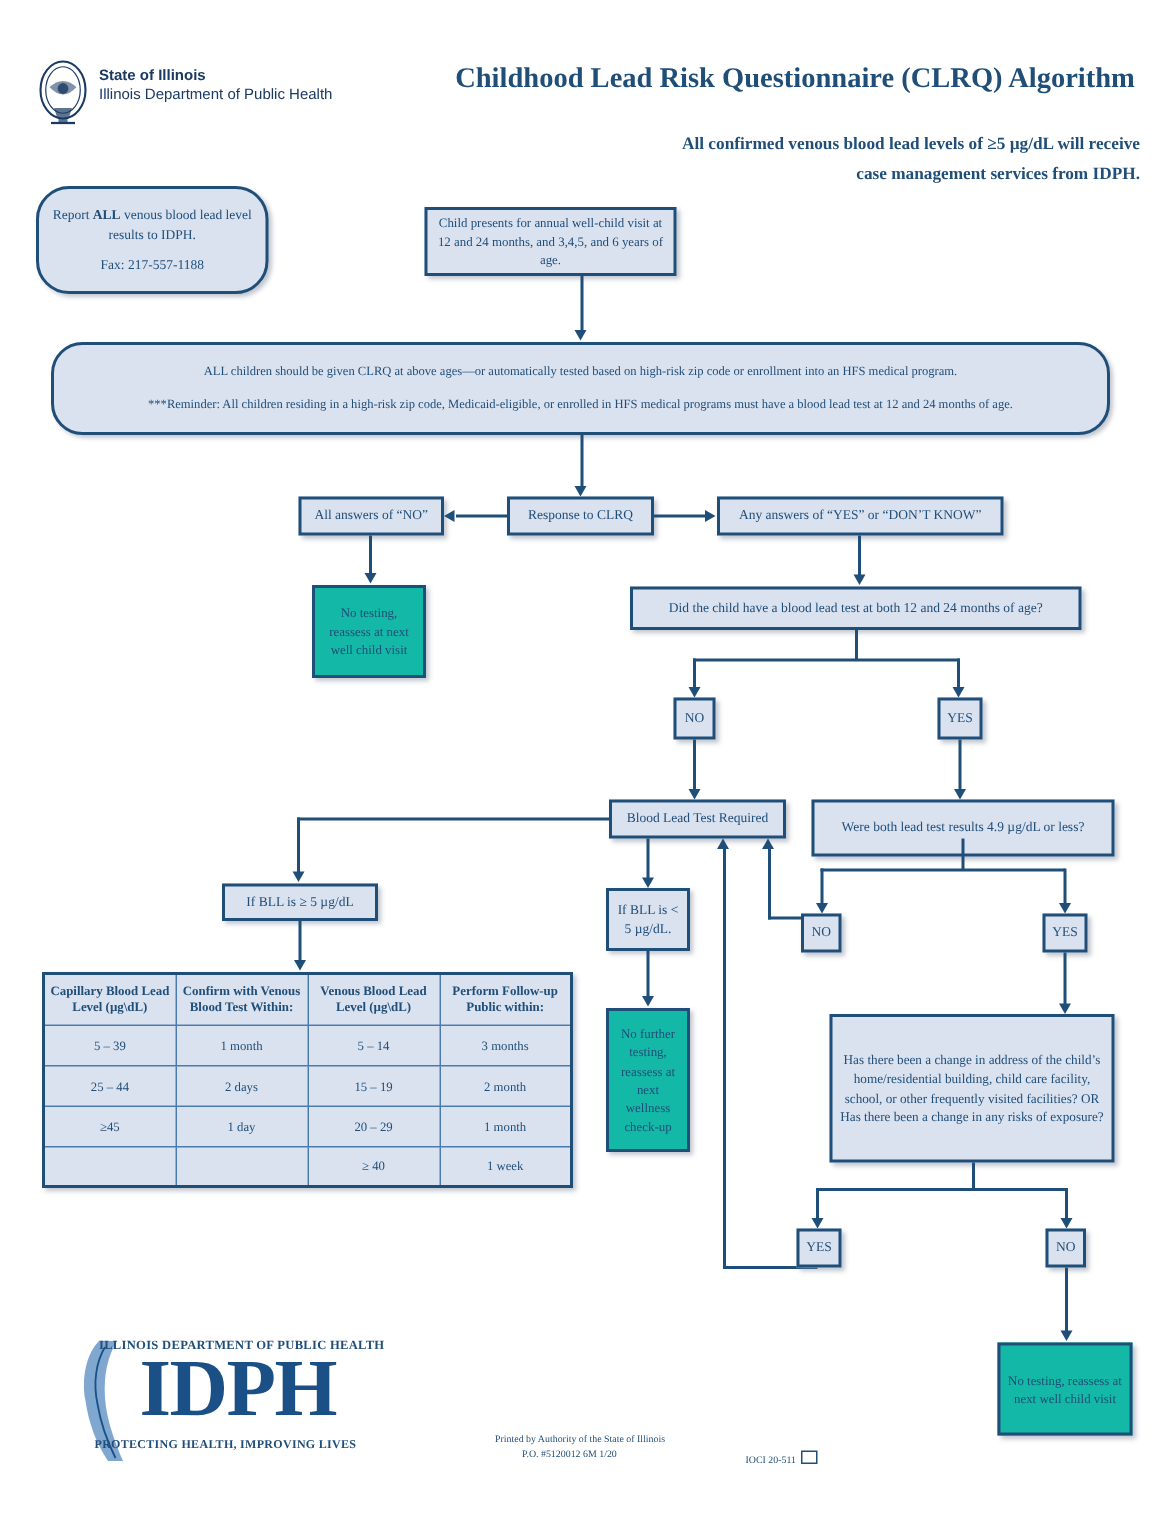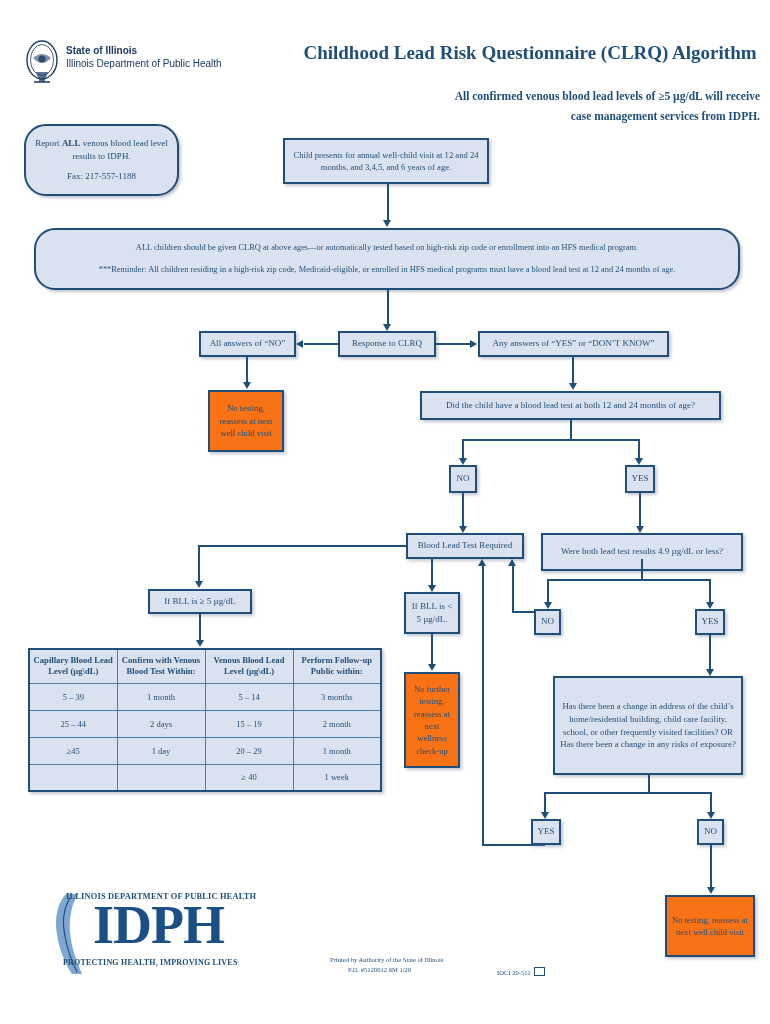--- a/index.html
+++ b/index.html
@@ -22,21 +22,21 @@
     color:#1f4e79;
     display:flex;
     align-items:center;
     justify-content:center;
     text-align:center;
     font-size:8.5px;
     line-height:1.45;
     padding:3px 5px;
     box-shadow:2px 2px 3px rgba(120,130,150,0.45);
   }
-  .node.cream { background:#f97316; }
+  .node.cream { background:#14b8a6; }
 
   
   .ln { position:absolute; background:#1f4e79; }
   .vl { width:2px; }
   .hl { height:2px; }
   .arrow-down, .arrow-up, .arrow-left, .arrow-right {
     position:absolute; width:0; height:0;
   }
   .arrow-down { border-left:4px solid transparent; border-right:4px solid transparent; border-top:7px solid #1f4e79; }
   .arrow-up   { border-left:4px solid transparent; border-right:4px solid transparent; border-bottom:7px solid #1f4e79; }
@@ -137,21 +137,21 @@
   <div class="main-title">Childhood Lead Risk Questionnaire (CLRQ) Algorithm</div>
   <div class="subtitle">All confirmed venous blood lead levels of ≥5 µg/dL will receive case management services from IDPH.</div>
 
   <div class="node" style="left:24px; top:124px; width:155px; height:72px; flex-direction:column; font-size:9px;border-radius:22px;">
     <div style="margin-bottom:7px;">
       Report <b>ALL</b> venous blood lead level results to IDPH.
     </div>
     <div>Fax: 217-557-1188</div>
   </div>
 
-  <div class="node" style="left:283px; top:138px; width:206px; height:46px; font-size:8.6px;">Child presents for annual well-child visit at 12 and 24 months, and 3,4,5, and 6 years of age.</div>
+  <div class="node" style="left:283px; top:138px; width:168px; height:46px; font-size:8.6px;">Child presents for annual well-child visit at 12 and 24 months, and 3,4,5, and 6 years of age.</div>
 
   <div class="ln vl" style="left:387px; top:184px; height:38px;"></div>
   <div class="arrow-down" style="left:383px; top:220px;"></div>
 
   <div class="node" style="left:34px; top:228px; width:706px; height:62px; flex-direction:column; font-size:8.4px; justify-content:center;border-radius:21px;">
     <div style="margin-bottom:9px;">ALL children should be given CLRQ at above ages—or automatically tested based on high-risk zip code or enrollment into an HFS medical program.</div>
     <div>***Reminder: All children residing in a high-risk zip code, Medicaid-eligible, or enrolled in HFS medical programs must have a blood lead test at 12 and 24 months of age.</div>
   </div>
   <div class="ln vl" style="left:387px; top:290px; height:36px;"></div>
   <div class="arrow-down" style="left:383px; top:324px;"></div>

